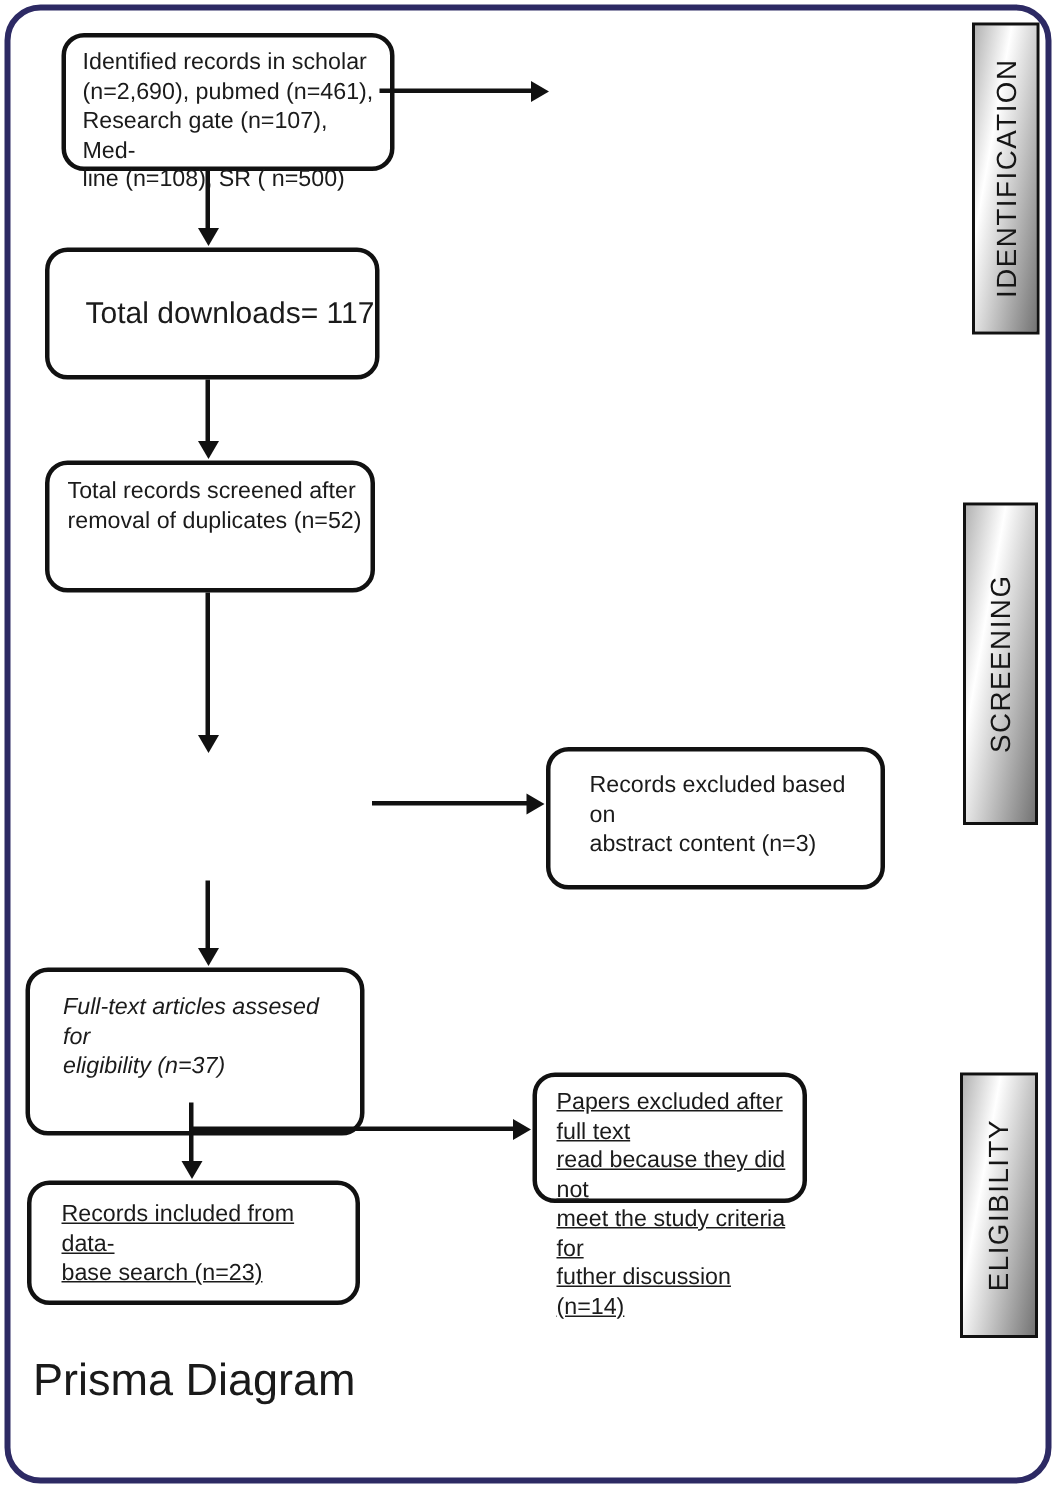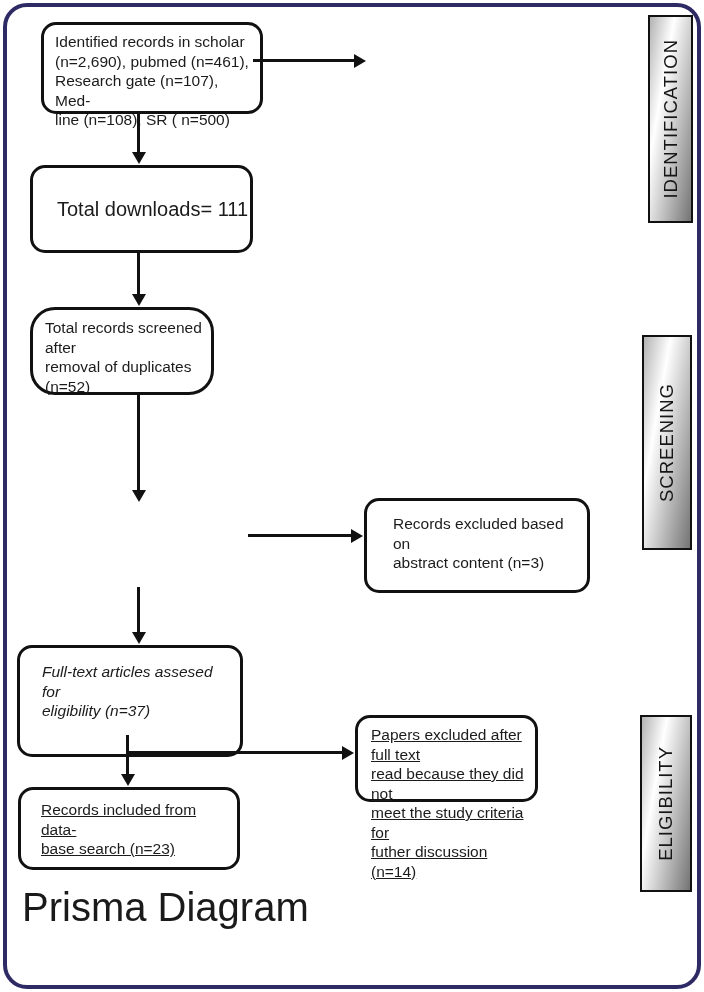--- a/index.html
+++ b/index.html
@@ -32,21 +32,21 @@
   .fbox.big {
     font-size: 20px;
     line-height: 24px;
     display: flex;
     align-items: center;
   }
   
   .b1 { left: 41px;  top: 22px;  width: 222px; height: 92px; padding: 7px 6px 0 11px; }
   .b2 { left: 367px; top: 21px;  width: 223px; height: 90px; padding: 9px 6px 0 13px; }
   .b3 { left: 30px;  top: 165px; width: 223px; height: 88px; padding: 0 0 0 24px; }
-  .b4 { left: 30px;  top: 307px; width: 184px; height: 88px; padding: 8px 6px 0 12px; border-radius: 25px; }
+  .b4 { left: 30px;  top: 307px; width: 220px; height: 88px; padding: 8px 6px 0 12px; }
   .b5 { left: 25px;  top: 503px; width: 223px; height: 84px; padding: 7px 4px 0 12px; }
   .b6 { left: 364px; top: 498px; width: 226px; height: 95px; padding: 13px 6px 0 26px; }
   .b7 { left: 17px;  top: 645px; width: 226px; height: 112px; padding: 14px 6px 0 22px; font-style: italic; }
   .b8 { left: 355px; top: 715px; width: 183px; height: 87px; padding: 7px 4px 0 13px; text-decoration: underline; }
   .b9 { left: 18px;  top: 787px; width: 222px; height: 83px; padding: 10px 6px 0 20px; text-decoration: underline; }
 
   
   .stage {
     position: absolute;
     border: 2.5px solid #111111;
@@ -93,36 +93,36 @@
   .a3 { left: 137px; top: 253px; height: 42px; }
   .a4 { left: 137px; top: 395px; height: 96px; }
   .a5 { left: 248px; top: 534px; width: 104px; }
   .a6 { left: 137px; top: 587px; height: 46px; }
   .a7 { left: 126px; top: 735px; height: 40px; }
   .a8 { left: 127px; top: 751px; width: 216px; }
 
   .diagram-title {
     position: absolute;
     left: 22px;
-    top: 885px;
-    font-size: 40px;
+    top: 904px;
+    font-size: 30px;
     color: #1a1a1a;
   }
 </style>
 </head>
 <body>
 
 <div class="canvas">
   <div class="frame"></div>
 
   <div class="fbox b1">Identified records in scholar
 (n=2,690), pubmed (n=461),
 Research gate (n=107), Med-
 line (n=108), SR ( n=500)</div>
-  <div class="fbox b3 big">Total downloads= 111</div>
+  <div class="fbox b3 big">Total downloads= 117</div>
   <div class="fbox b4">Total records screened after
 removal of duplicates (n=52)</div>
   <div class="fbox b6">Records excluded based on
 abstract content (n=3)</div>
   <div class="fbox b7">Full-text articles assesed for
 eligibility (n=37)</div>
   <div class="fbox b8">Papers excluded after full text
 read because they did not
 meet the study criteria for
 futher discussion (n=14)</div>

